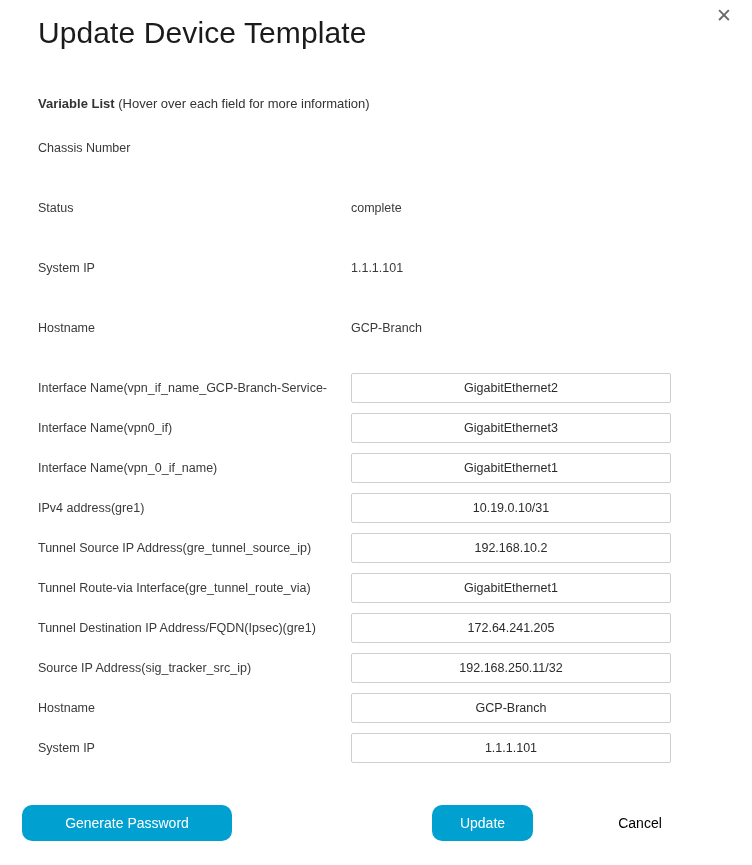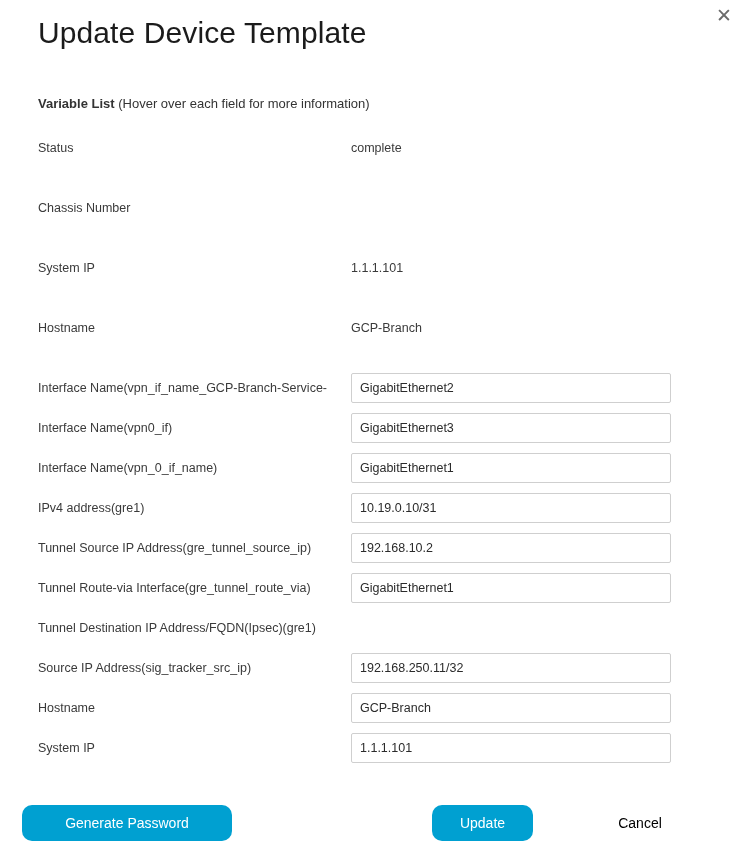--- a/index.html
+++ b/index.html
@@ -85,20 +85,21 @@
     width: 320px;
     height: 30px;
     padding: 4px 8px;
     font-size: 12.5px;
     font-family: "Liberation Sans", sans-serif;
     color: #2b2b2b;
     border: 1px solid #cfcfcf;
     border-radius: 2px;
     background: #fff;
     outline: none;
+    text-align: center;
   }
 
   .footer {
     position: absolute;
     left: 0;
     right: 0;
     bottom: 0;
     height: 90px;
     padding: 0 38px;
   }
@@ -147,27 +148,27 @@
 
   <div class="title">Update Device Template</div>
 
   <div class="content">
 
     <div class="var-list-head">
       <span class="strong">Variable List</span><span class="hint"> (Hover over each field for more information)</span>
     </div>
 
     <div class="row static">
+      <div class="label">Chassis Number</div>
+      <div class="value-static"></div>
+    </div>
+
+    <div class="row static">
       <div class="label">Status</div>
       <div class="value-static">complete</div>
-    </div>
-
-    <div class="row static">
-      <div class="label">Chassis Number</div>
-      <div class="value-static"></div>
     </div>
 
     <div class="row static-tight">
       <div class="label">System IP</div>
       <div class="value-static">1.1.1.101</div>
     </div>
 
     <div class="row static-tight">
       <div class="label">Hostname</div>
       <div class="value-static">GCP-Branch</div>
@@ -198,20 +199,21 @@
       <input class="value-input" type="text" value="192.168.10.2" style="">
     </div>
 
     <div class="row">
       <div class="label">Tunnel Route-via Interface(gre_tunnel_route_via)</div>
       <input class="value-input" type="text" value="GigabitEthernet1" style="">
     </div>
 
     <div class="row">
       <div class="label">Tunnel Destination IP Address/FQDN(Ipsec)(gre1)</div>
+      <input class="value-input" type="text" value="172.64.241.205" style="">
     </div>
 
     <div class="row">
       <div class="label">Source IP Address(sig_tracker_src_ip)</div>
       <input class="value-input" type="text" value="192.168.250.11/32" style="">
     </div>
 
     <div class="row">
       <div class="label">Hostname</div>
       <input class="value-input" type="text" value="GCP-Branch" style="">

